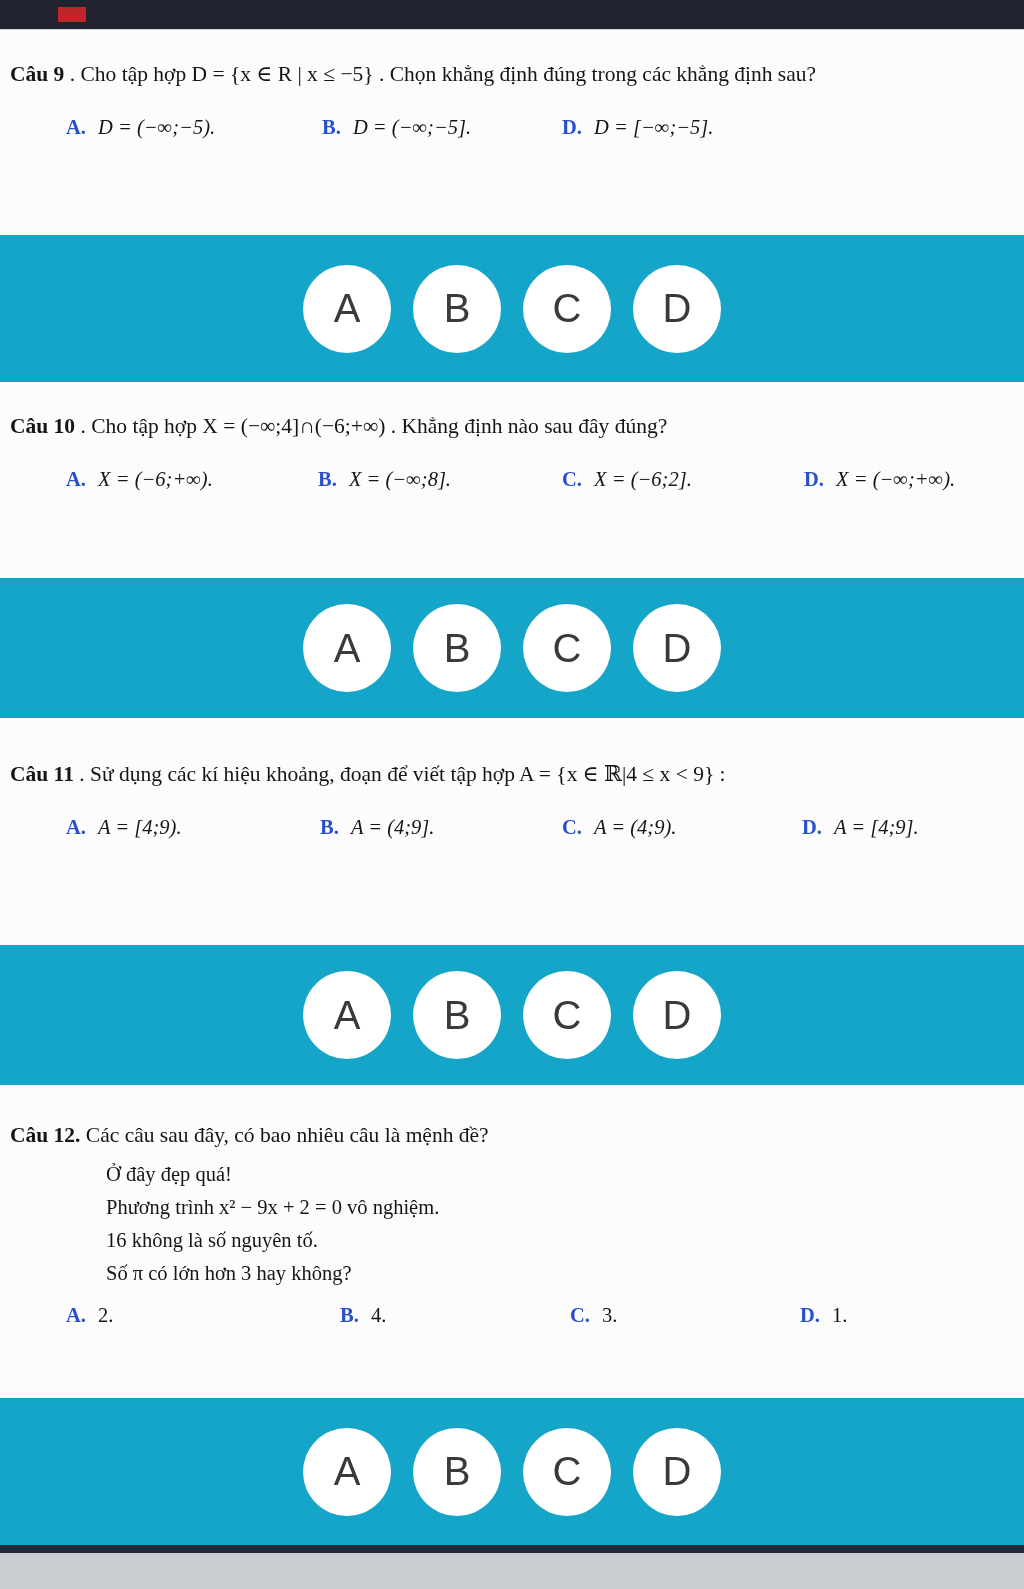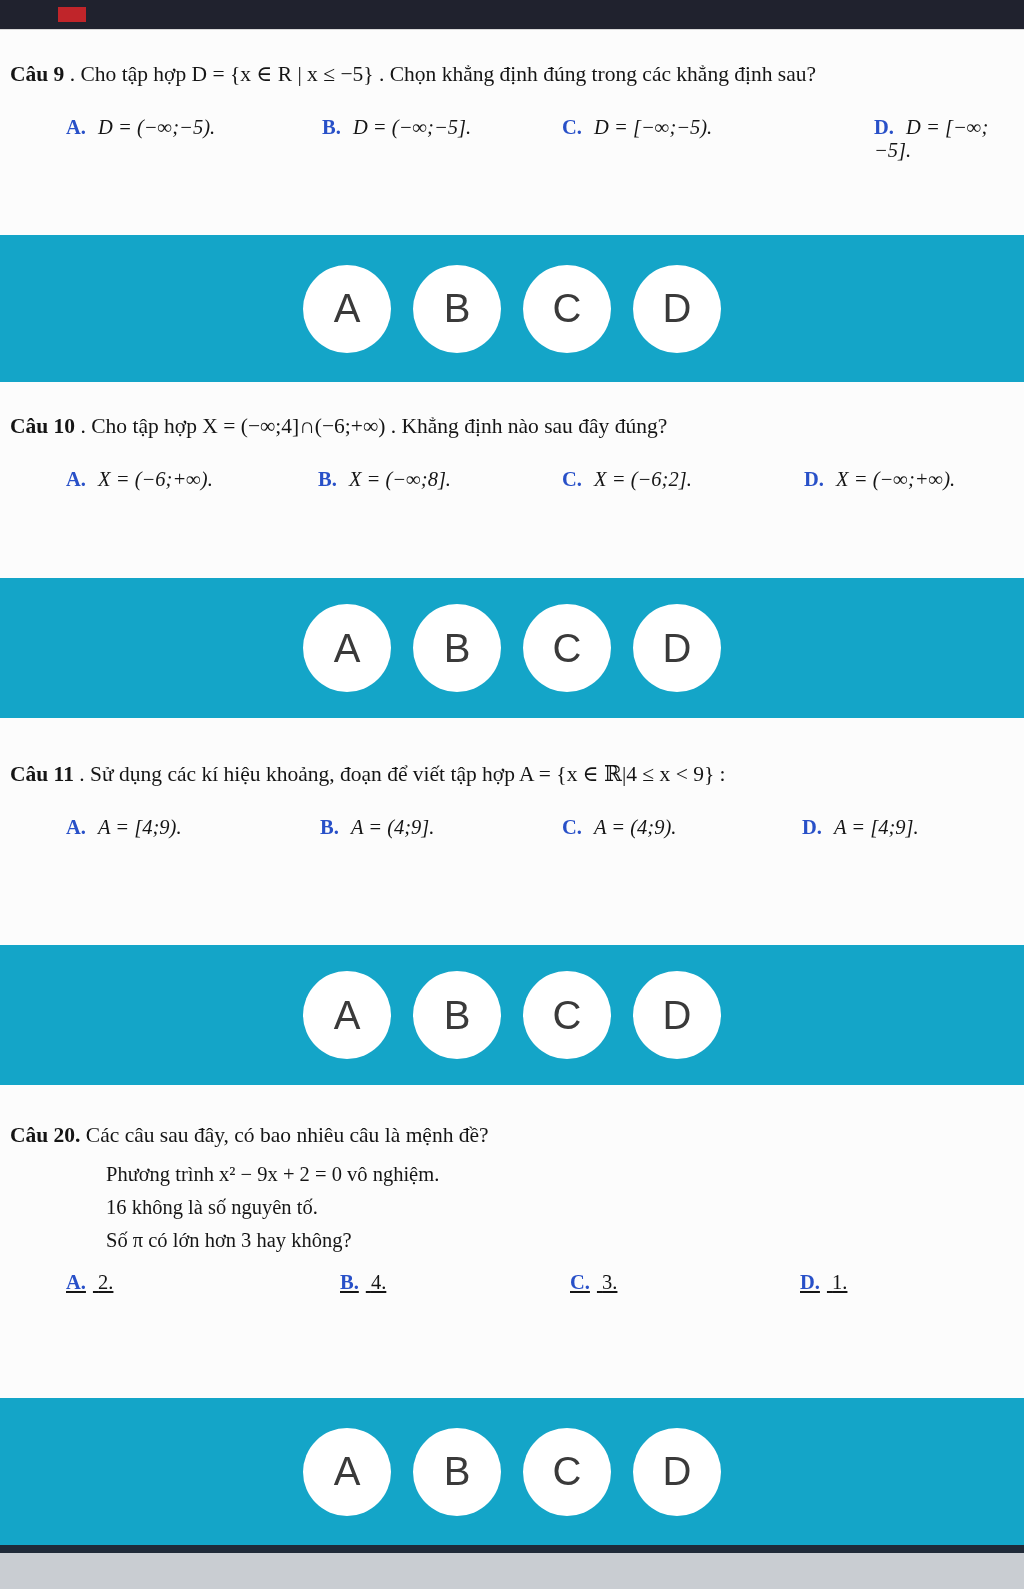--- a/index.html
+++ b/index.html
@@ -22,21 +22,21 @@
   .sec9{height:205px;padding-top:30px;}
   .sec10{height:196px;padding-top:30px;}
   .sec11{height:227px;padding-top:42px;}
   .sec12{height:313px;padding-top:36px;}
   .q-head{font-size:21.5px;line-height:1.35;}
   .q-num{font-weight:bold;}
   .options{display:grid;margin-top:27px;padding-left:56px;font-size:20.5px;gap:12px;}
   .cols-q9{grid-template-columns:244px 228px 300px auto;}
   .cols-q10{grid-template-columns:240px 232px 230px auto;}
   .cols-q11{grid-template-columns:242px 230px 228px auto;}
-  .cols-q12{grid-template-columns:262px 218px 218px auto;text-decoration:underline;}
+  .cols-q12{grid-template-columns:262px 218px 218px auto;}
   .sec12 .options{margin-top:14px;}
   .opt-label{color:var(--option-label);font-weight:bold;margin-right:7px;}
   .opt-value{font-style:italic;}
   .cols-q12 .opt-value{font-style:normal;}
   .statements{margin:8px 0 0 96px;font-size:20.5px;line-height:33px;}
   .band{height:147px;background:var(--accent);display:flex;align-items:center;justify-content:center;gap:22px;}
   .band.short{height:140px;}
   .circle{
     width:88px;height:88px;border-radius:50%;background:#ffffff;
     display:flex;align-items:center;justify-content:center;
@@ -61,24 +61,20 @@
       <span class="q-text">. Cho tập hợp D = {x ∈ R | x ≤ −5} . Chọn khẳng định đúng trong các khẳng định sau?</span>
     </div>
     <div class="options cols-q9">
       <div class="option">
         <span class="opt-label">A.</span>
         <span class="opt-value">D = (−∞;−5).</span>
       </div>
       <div class="option">
         <span class="opt-label">B.</span>
         <span class="opt-value">D = (−∞;−5].</span>
-      </div>
-      <div class="option">
-        <span class="opt-label">C.</span>
-        <span class="opt-value">D = [−∞;−5).</span>
       </div>
       <div class="option">
         <span class="opt-label">D.</span>
         <span class="opt-value">D = [−∞;−5].</span>
       </div>
     </div>
   </section>
 
   <div class="band">
     <button class="circle">A</button>
@@ -146,24 +142,25 @@
 
   <div class="band short">
     <button class="circle">A</button>
     <button class="circle">B</button>
     <button class="circle">C</button>
     <button class="circle">D</button>
   </div>
 
   <section class="question sec12">
     <div class="q-head">
-      <span class="q-num">Câu 20.</span>
+      <span class="q-num">Câu 12.</span>
       <span class="q-text">Các câu sau đây, có bao nhiêu câu là mệnh đề?</span>
     </div>
     <div class="statements">
+      <div>Ở đây đẹp quá!</div>
       <div>Phương trình x² − 9x + 2 = 0 vô nghiệm.</div>
       <div>16 không là số nguyên tố.</div>
       <div>Số π có lớn hơn 3 hay không?</div>
     </div>
     <div class="options cols-q12">
       <div class="option">
         <span class="opt-label">A.</span>
         <span class="opt-value">2.</span>
       </div>
       <div class="option">

